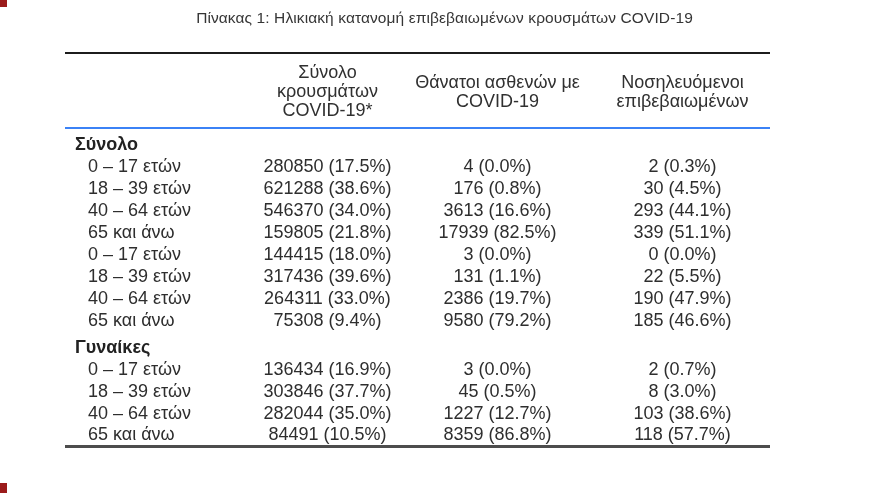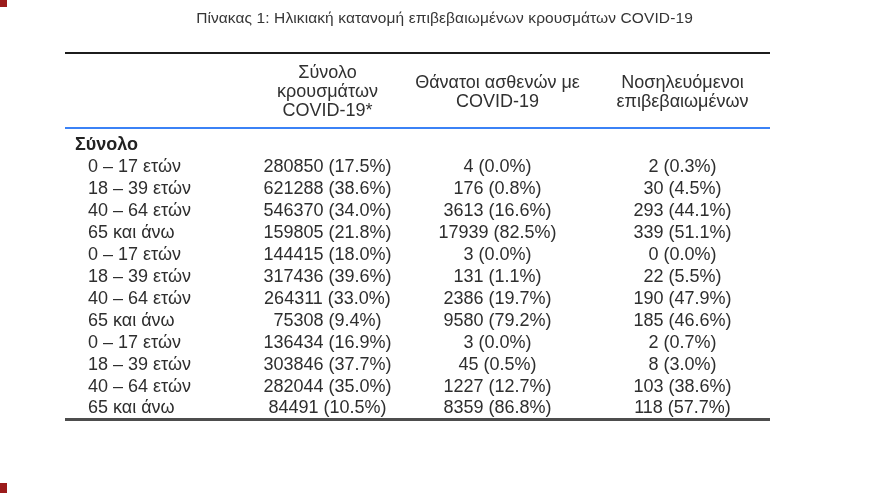--- a/index.html
+++ b/index.html
@@ -174,20 +174,23 @@
           <td>2386 (19.7%)</td>
           <td>190 (47.9%)</td>
         </tr>
         <tr>
           <td class="rowlabel">65 και άνω</td>
           <td>75308 (9.4%)</td>
           <td>9580 (79.2%)</td>
           <td>185 (46.6%)</td>
         </tr>
 
+        <tr class="section-row">
+          <td colspan="4">Γυναίκες</td>
+        </tr>
         <tr>
           <td class="rowlabel">0 – 17 ετών</td>
           <td>136434 (16.9%)</td>
           <td>3 (0.0%)</td>
           <td>2 (0.7%)</td>
         </tr>
         <tr>
           <td class="rowlabel">18 – 39 ετών</td>
           <td>303846 (37.7%)</td>
           <td>45 (0.5%)</td>

